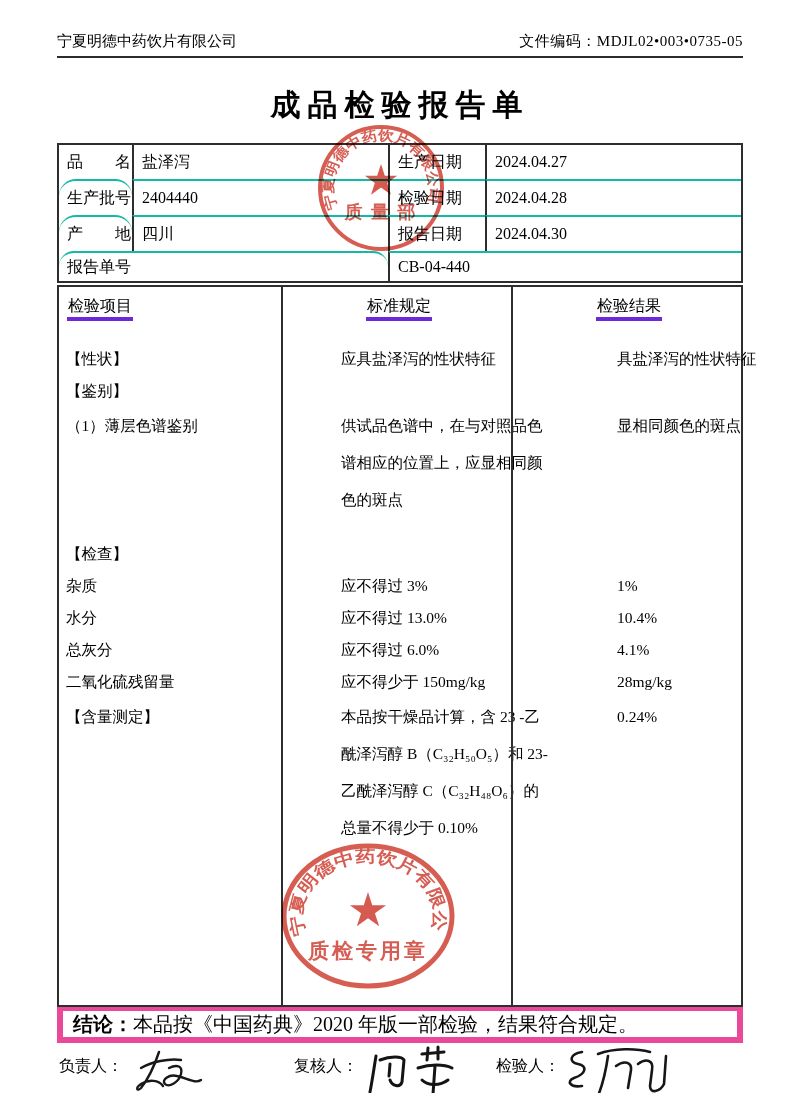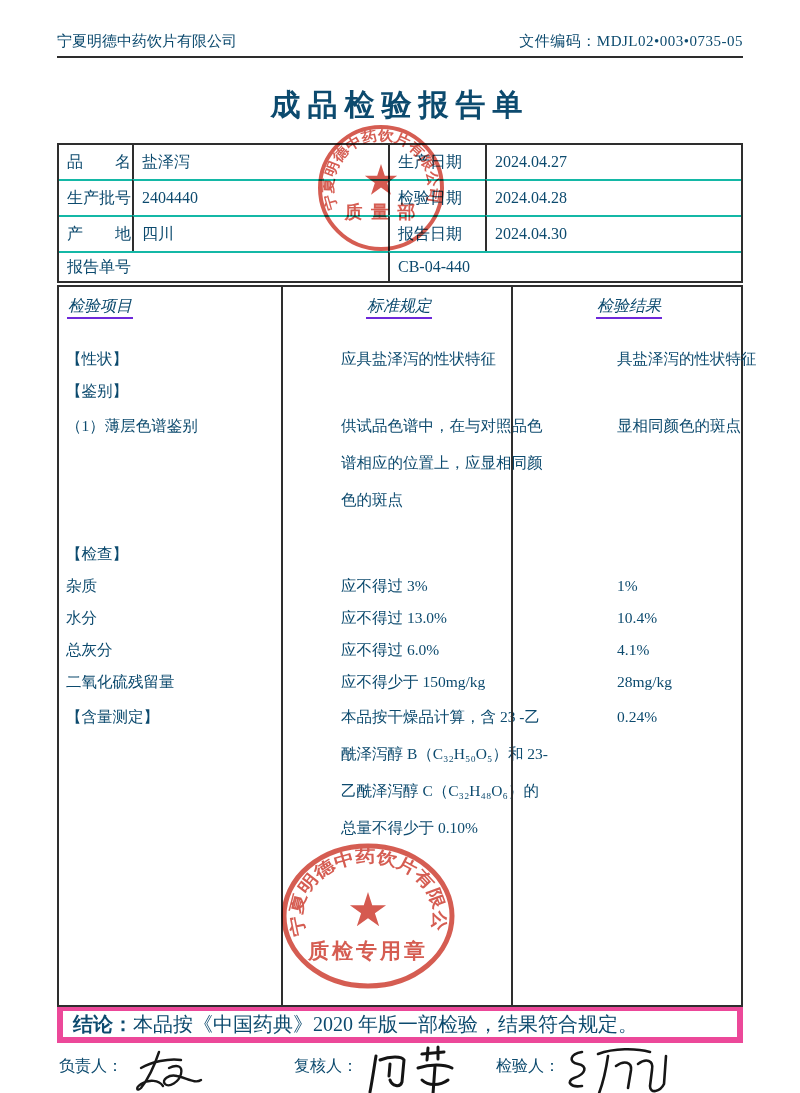--- a/index.html
+++ b/index.html
@@ -1,45 +1,45 @@
 <!DOCTYPE html>
 <html><head>
 <meta charset="utf-8">
 <style>
   html,body{margin:0;padding:0;background:#ffffff;}
   .page{position:relative;width:800px;height:1093px;background:#fff;overflow:hidden;
-        font-family:"Liberation Serif","DejaVu Serif",serif;color:#0c4a6e;}
+        font-family:"Liberation Serif","DejaVu Serif",serif;color:#000000;}
   .content{position:absolute;left:57px;top:0;width:686px;}
 
   
   .doc-header{display:flex;justify-content:space-between;align-items:flex-end;
               padding-top:32px;padding-bottom:5px;border-bottom:2px solid #2d2d2d;font-size:15px;}
   .doc-code{letter-spacing:0.5px;}
 
   
   .title{text-align:center;font-size:30px;font-weight:bold;letter-spacing:7px;margin-top:26px;line-height:42px;}
 
   
   .info-table{margin-top:17px;border:2px solid #2e2e2e;display:grid;
               grid-template-columns:73px 256px 97px 256px;}
   .ic{border-top:2px solid #14b8a6;border-left:2px solid #2e2e2e;display:flex;align-items:center;
       font-size:16px;padding:0 8px;height:34px;white-space:nowrap;overflow:hidden;}
   .ic.r1{border-top:none;}
-  .ic.c1{border-left:none;}
+  .ic.c1{border-left:none;border-radius:17px;}
   .ic.short{height:28px;}
   .ic.span2{grid-column:span 2;}
 
   
   .main-table{position:relative;margin-top:2px;border:2px solid #2e2e2e;height:718px;}
   .vline{position:absolute;top:0;bottom:0;width:2px;background:#2e2e2e;}
   .vline.v1{left:222px;} .vline.v2{left:452px;}
   .mhead{display:grid;grid-template-columns:222px 230px 230px;padding-top:9px;font-size:16px;height:33px;}
   .mhead .hcell{padding-left:8px;}
   .mhead .hcell.ctr{text-align:center;padding-left:6px;}
-  .mhead span{border-bottom:2px solid #6d28d9;padding:0 1px 3px;font-style:italic;}
+  .mhead span{border-bottom:4px solid #6d28d9;padding:0 1px 3px;}
   .mrow{display:grid;grid-template-columns:222px 230px 230px;font-size:15.5px;gap:48px;}
   .mrow .item{padding-left:7px;line-height:32px;}
   .mrow .spec{padding-left:12px;padding-right:6px;line-height:32px;}
   .mrow .res{padding-left:10px;padding-right:4px;line-height:32px;}
   .mrow.ml .spec{line-height:37px;}
   .mrow.ml .item,.mrow.ml .res{line-height:37px;}
   .mt14{margin-top:14px;} .mt20{margin-top:20px;}
 
   
   .conclusion{margin-top:-2px;border:6px solid #ec4899;height:26px;line-height:26px;

